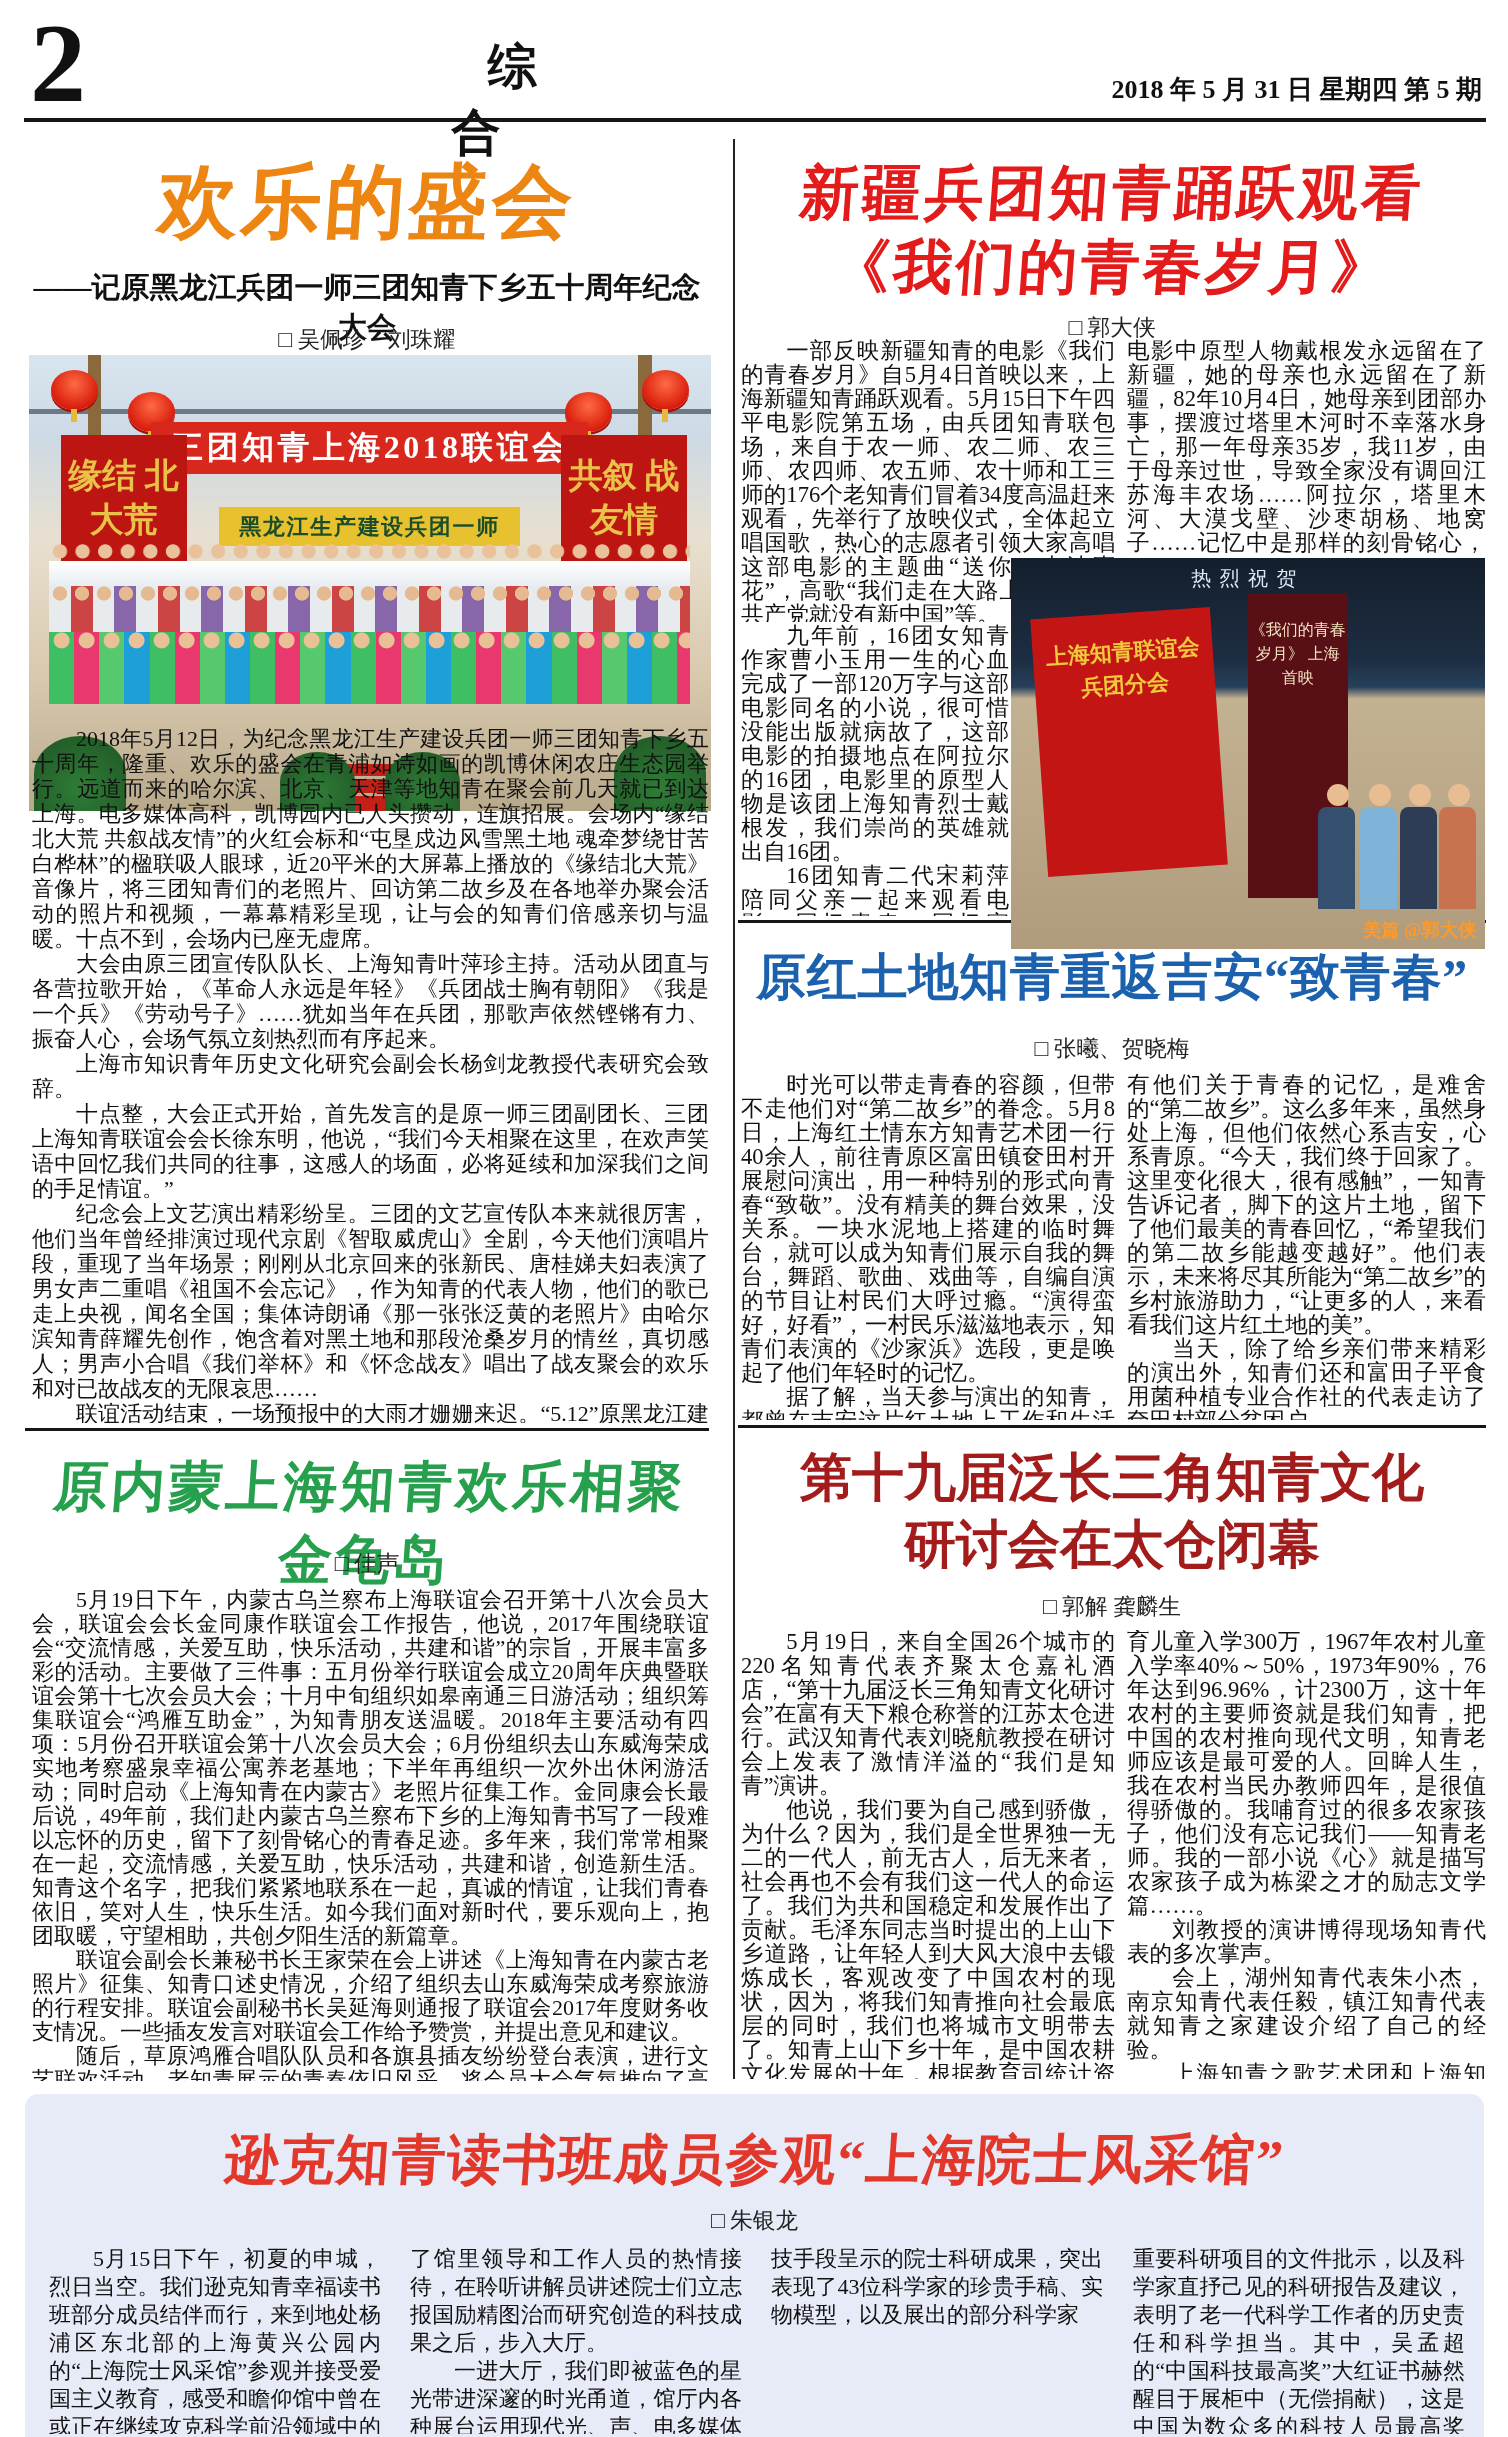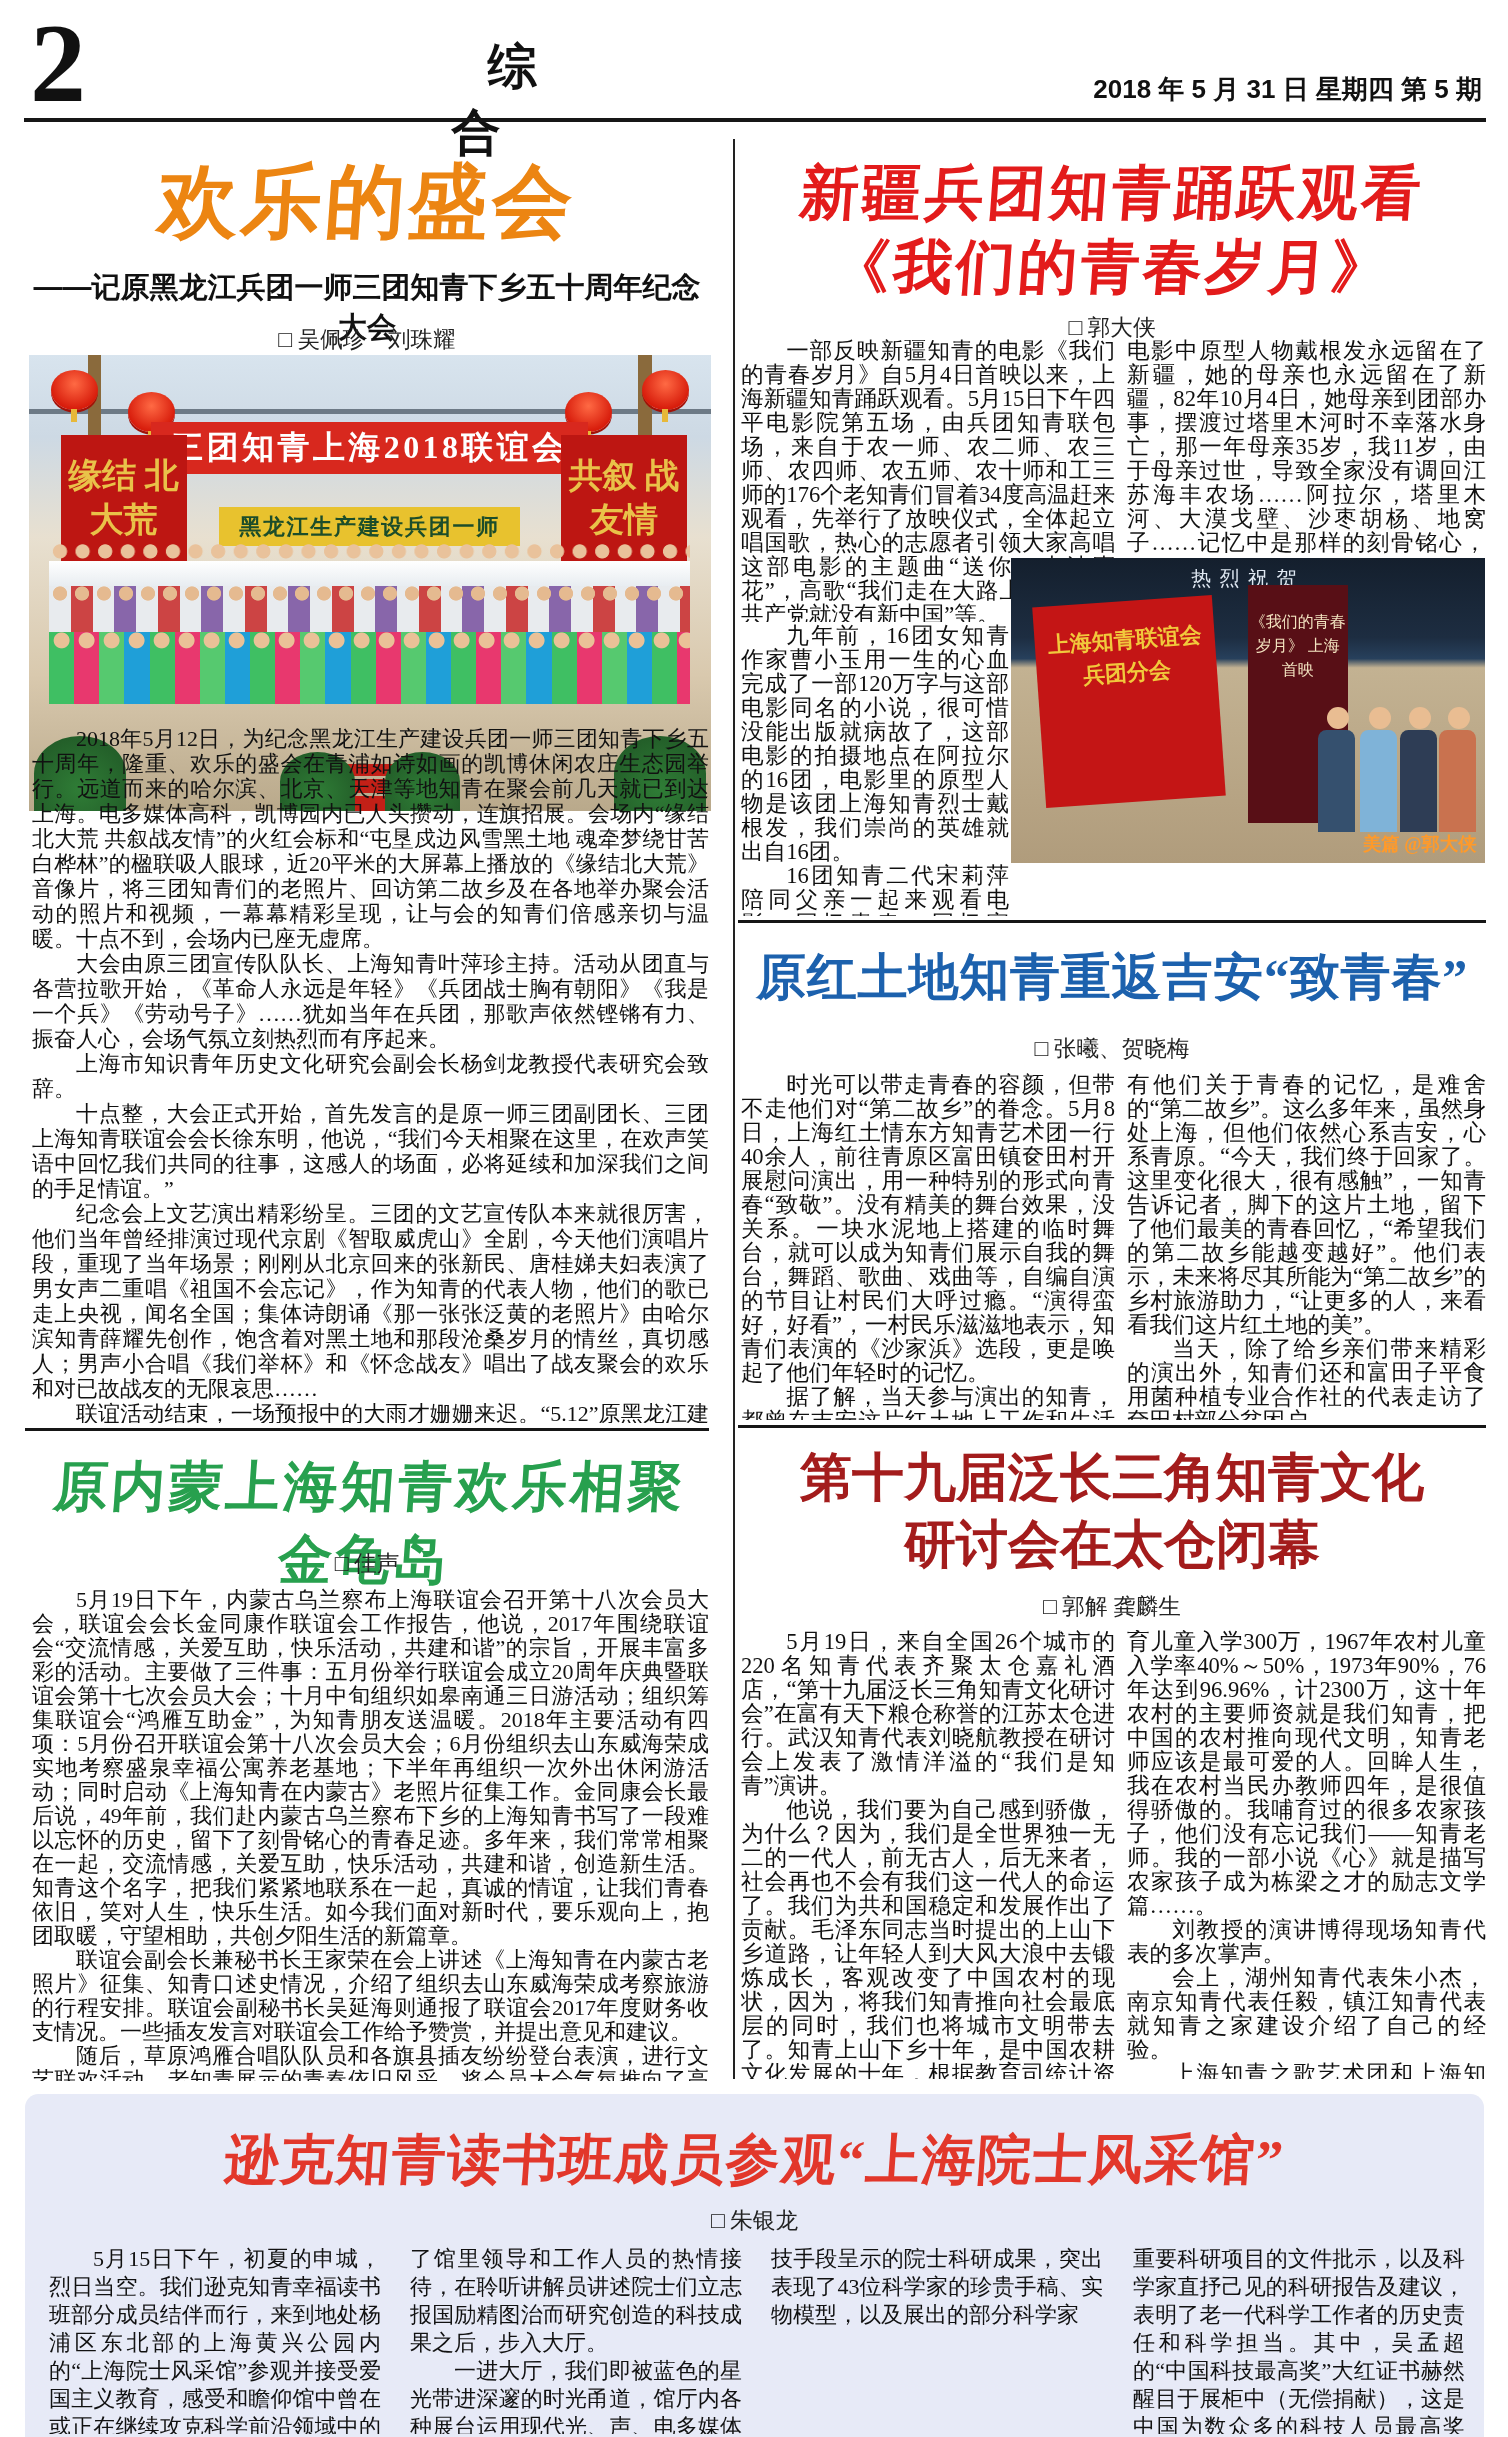--- a/index.html
+++ b/index.html
@@ -1,19 +1,19 @@
 <!DOCTYPE html>
 <html style="font-size:13.4px"><head>
 <meta charset="utf-8">
 <style>
   html,body{margin:0;padding:0;background:#888;}
   .page{position:relative;width:1509px;height:2438px;background:#ffffff;overflow:hidden;
         font-family:"Liberation Serif","DejaVu Serif",serif;color:#111;}
   .abs{position:absolute;}
-  .sans{font-family:Liberation Sans, sans-serif;}
+  .sans{font-family:Liberation Serif, serif;}
   .center{text-align:center;}
   .just{text-align:justify;text-justify:inter-ideograph;}
   
   .pagenum{left:30px;top:6.7px;font-size:112px;font-weight:bold;line-height:1;}
   .section-title{left:319px;top:34px;width:386px;font-size:49px;font-weight:bold;
                  letter-spacing:72px;text-indent:72px;text-align:center;}
   .edition-date{right:27px;top:72px;font-size:26px;font-weight:bold;}
   .header-rule{left:23.5px;top:118px;width:1462px;height:4.2px;background:#161616;}
   .vrule{left:733px;top:139px;width:1.7px;height:1940px;background:#222;}
   .hr-left{left:25px;top:1428px;width:684px;height:3.4px;background:#161616;}
@@ -62,21 +62,21 @@
   .p1-steps div{position:absolute;left:0;right:0;background:#c32017;}
   .plant{position:absolute;bottom:0;width:92px;height:75px;border-radius:50% 50% 0 0;
          background:radial-gradient(circle at 50% 70%,#2f7d36,#225c28 80%);}
   
   .a2-title1{left:738px;top:154px;width:748px;font-size:59px;font-weight:bold;color:#e31b1b;}
   .a2-title2{left:738px;top:228px;width:748px;font-size:59px;font-weight:bold;color:#e31b1b;}
   .a2-byline{left:738px;top:312px;width:748px;}
   .a2-c1a{left:741px;top:339px;width:374px;height:283px;overflow:hidden;}
   .a2-c1b{left:741px;top:624px;width:268px;height:292px;overflow:hidden;}
   .a2-c2{left:1127px;top:339px;width:359px;height:216px;overflow:hidden;}
-  .a2-photo{left:1011px;top:558px;width:474px;height:305px;overflow:hidden;
+  .a2-photo{left:1011px;top:558px;width:474px;height:391px;overflow:hidden;
             background:linear-gradient(#141f2d 0%,#1d2d41 26%,#27405c 33%,#c3b292 36%,#b09c7c 100%);}
   .p2-band{position:absolute;left:0;top:6.7px;width:100%;text-align:center;color:#dfe8f2;font-size:20px;letter-spacing:8.4px;}
   .p2-flag{position:absolute;left:6%;top:14%;width:38%;height:66%;background:#c41515;transform:rotate(-4deg);
            color:#f1c93c;font-size:22px;font-weight:bold;text-align:center;padding-top:22px;box-sizing:border-box;line-height:1.5;}
   .p2-standee{position:absolute;left:50%;top:9%;width:21%;height:78%;background:#580f16;color:#f3e3c0;
            font-size:16px;text-align:center;padding-top:25px;box-sizing:border-box;line-height:1.5;}
   .p2-person{position:absolute;bottom:10%;width:44px;height:126px;}
   .p2-person i{position:absolute;left:11.7px;top:0;width:22px;height:22px;border-radius:50%;background:#e9bd92;}
   .p2-person b{position:absolute;left:3.4px;top:23.5px;width:37px;height:102px;border-radius:8.4px 8.4px 0 0;display:block;}
   .p2-mark{position:absolute;right:8.4px;bottom:6.7px;color:#ff9a2a;font-size:18.4px;font-weight:bold;}

